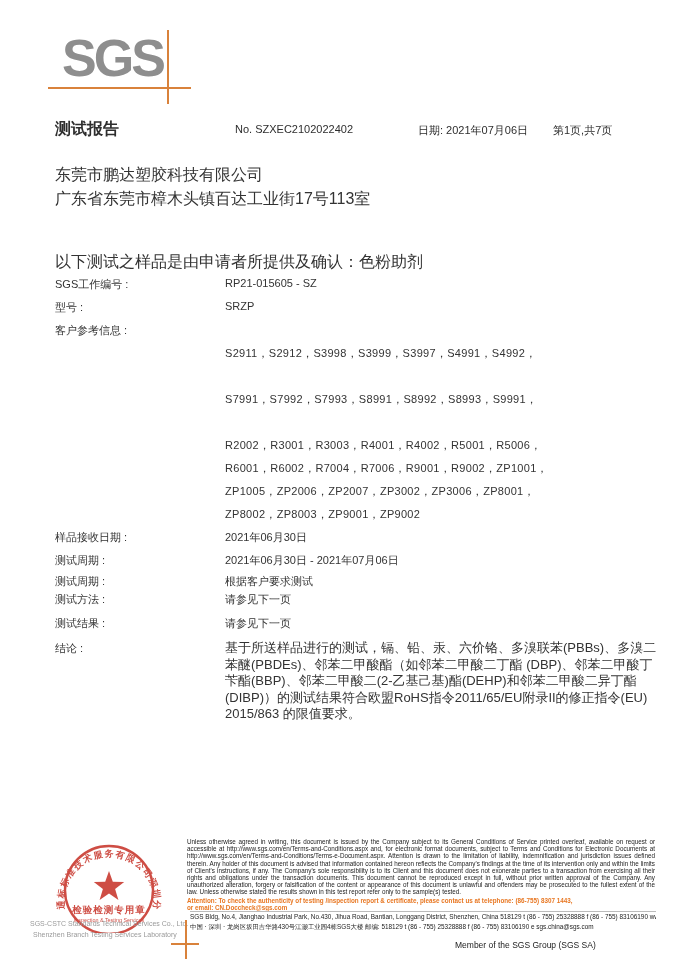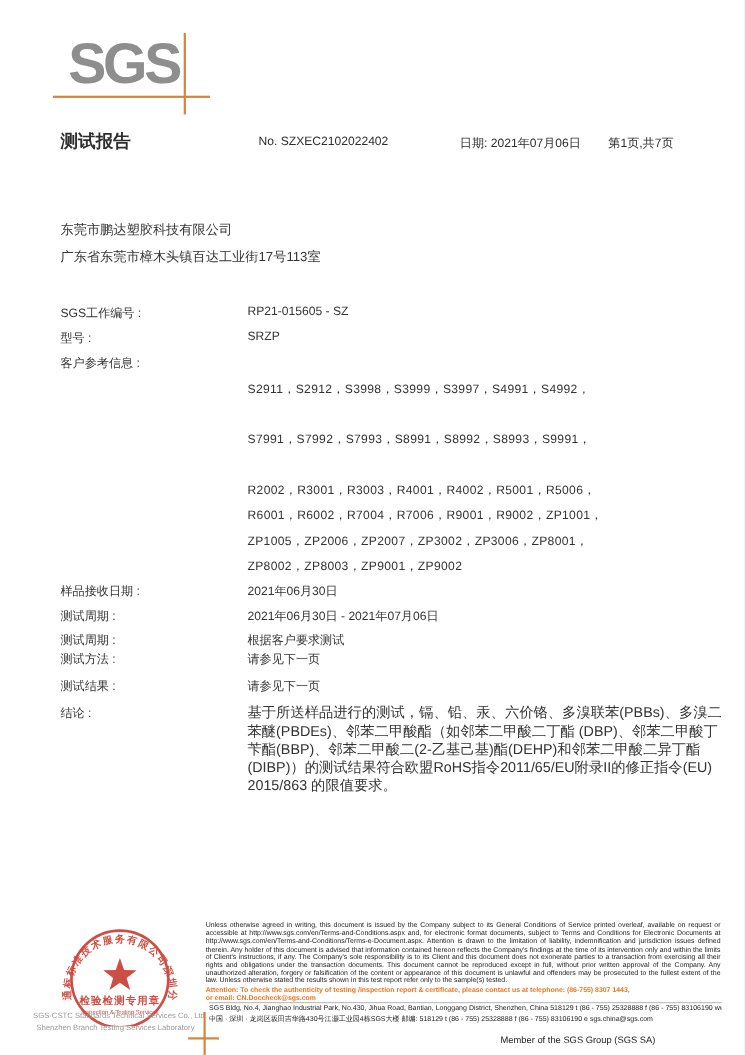--- a/index.html
+++ b/index.html
@@ -19,21 +19,21 @@
     font-size:52px;
     color:#8e8e8e;
     letter-spacing:-3px;
     line-height:1;
   }
   .rule-h{background:#d9823b;height:2px;}
   .rule-v{background:#d9823b;width:2px;}
   .report-title{font-size:16px;font-weight:700;color:#2e2e2e;}
   .hdr-meta{font-size:11px;color:#2e2e2e;}
   
-  .body-text{font-size:12px;color:#333;line-height:1.35;margin-top:37px;}
+  .body-text{font-size:16px;color:#333;line-height:1.35;}
   .label{font-size:11px;color:#333;}
   .value{font-size:11px;color:#333;}
   .code-line{font-size:11px;color:#333;letter-spacing:0.3px;}
   .conclusion{font-size:13px;color:#333;line-height:16.5px;text-align:left;}
   
   .disclaimer{
     font-size:6.3px;line-height:7.2px;color:#222;
     text-align:justify;
   }
   .attention{
@@ -54,20 +54,21 @@
   <div class="abs rule-v" style="left:167px;top:30px;height:74px;"></div>
 
   <div class="abs report-title" style="left:55px;top:119px;">测试报告</div>
   <div class="abs hdr-meta" style="left:235px;top:123px;">No. SZXEC2102022402</div>
   <div class="abs hdr-meta" style="left:418px;top:123px;">日期: 2021年07月06日</div>
   <div class="abs hdr-meta" style="left:553px;top:123px;">第1页,共7页</div>
 
   <div class="abs body-text" style="left:55px;top:164px;">东莞市鹏达塑胶科技有限公司</div>
   <div class="abs body-text" style="left:55px;top:188px;">广东省东莞市樟木头镇百达工业街17号113室</div>
 
+  <div class="abs body-text" style="left:55px;top:251px;">以下测试之样品是由申请者所提供及确认：色粉助剂</div>
 
   <div class="abs label" style="left:55px;top:277px;">SGS工作编号 :</div>
   <div class="abs value" style="left:225px;top:277px;">RP21-015605 - SZ</div>
 
   <div class="abs label" style="left:55px;top:300px;">型号 :</div>
   <div class="abs value" style="left:225px;top:300px;">SRZP</div>
 
   <div class="abs label" style="left:55px;top:323px;">客户参考信息 :</div>
   <div class="abs code-line" style="left:225px;top:346px;">S2911，S2912，S3998，S3999，S3997，S4991，S4992，</div>
   <div class="abs code-line" style="left:225px;top:392px;">S7991，S7992，S7993，S8991，S8992，S8993，S9991，</div>

